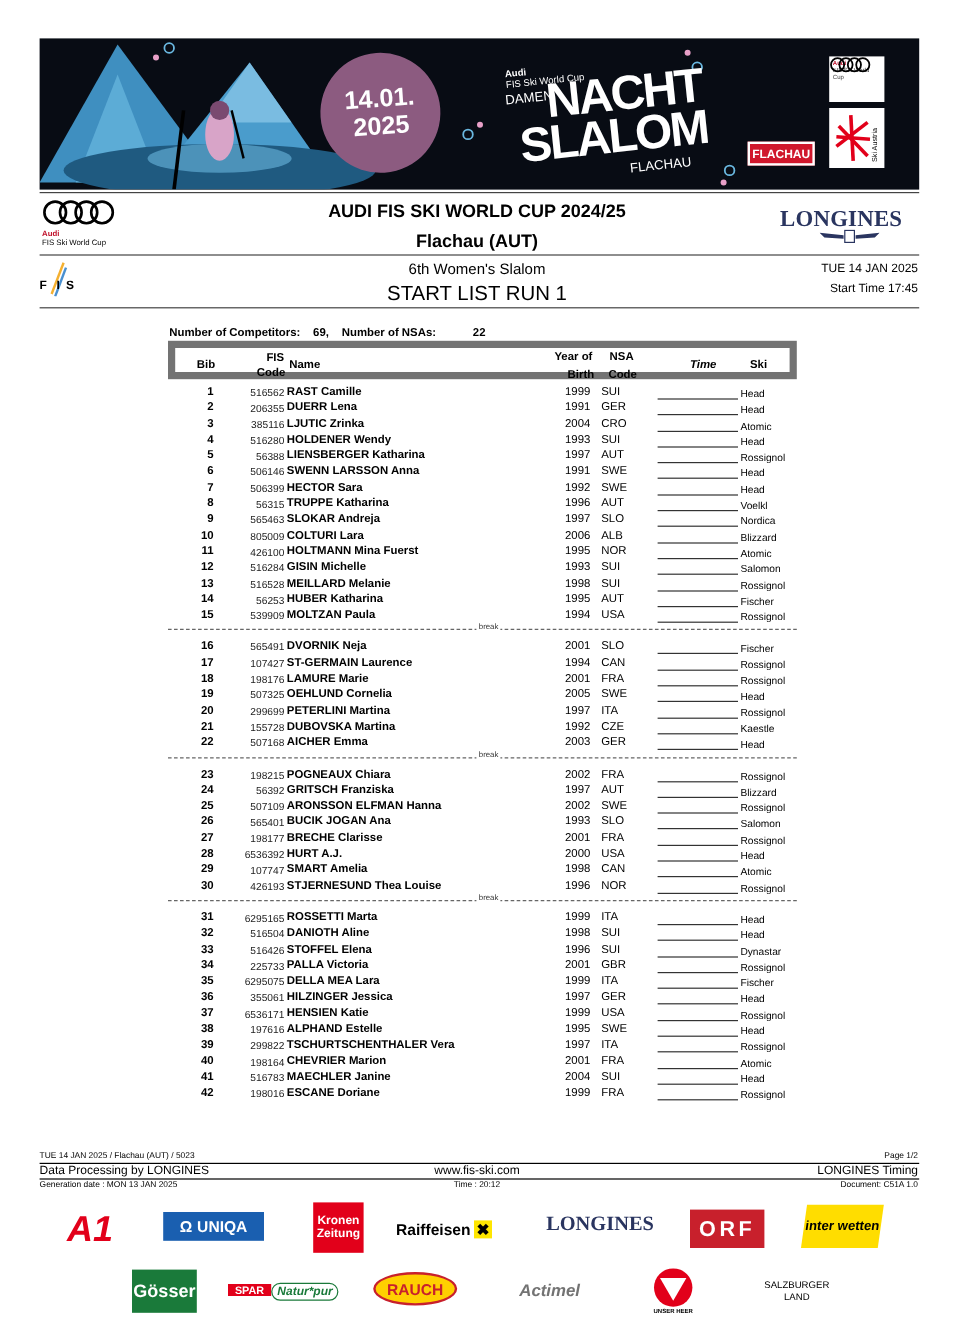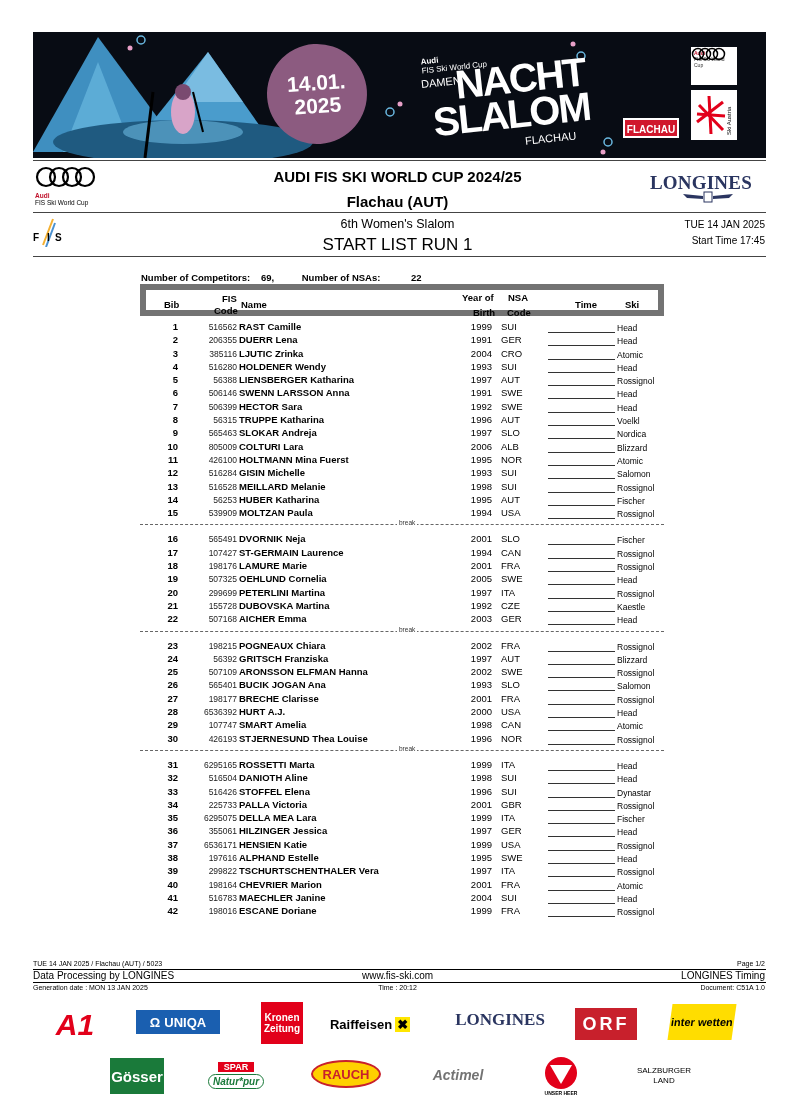--- a/index.html
+++ b/index.html
@@ -159,34 +159,34 @@
 <div class="race-name">6th Women's Slalom</div>
 <div class="list-title">START LIST RUN 1</div>
 <div class="race-date">TUE 14 JAN 2025</div>
 <div class="start-time">Start Time 17:45</div>
 
 <div class="hr" style="top:256px;"></div>
 
 <div class="count-line">
   <span>Number of Competitors:</span>
   <span style="margin-left:8px;">69,</span>
-  <span style="margin-left:25px;">Number of NSAs:</span>
+  <span style="margin-left:8px;">Number of NSAs:</span>
   <span style="margin-left:28px;">22</span>
 </div>
 
 <div class="thead">
   <div style="left:18px;top:9px;">Bib</div>
   <div style="left:76px;top:3px;">FIS</div>
   <div style="left:68px;top:15px;">Code</div>
   <div style="left:95px;top:9px;">Name</div>
   <div style="left:316px;top:2px;">Year of</div>
   <div style="left:327px;top:17px;">Birth</div>
   <div style="left:362px;top:2px;">NSA</div>
   <div style="left:361px;top:17px;">Code</div>
-  <div style="left:429px;top:9px;">Time</div>
+  <div style="left:429px;top:9px;font-style:italic;">Time</div>
   <div style="left:479px;top:9px;">Ski</div>
 </div>
 
 <div class="rows" id="rows">
     <div class="row">
       <span class="c-bib">1</span>
       <span class="c-fis">516562</span>
       <span class="c-name">RAST Camille</span>
       <span class="c-year">1999</span>
       <span class="c-nsa">SUI</span>
@@ -596,21 +596,21 @@
   <div class="sp" style="left:231px;top:4px;width:42px;height:42px;background:#e2001a;color:#fff;font-size:10px;text-align:center;line-height:11px;">Kronen Zeitung</div>
   <div class="sp" style="left:300px;top:16px;width:80px;height:20px;font-size:13px;">
     <span>Raiffeisen</span>
     <span style="background:#ffe600;padding:0 2px;margin-left:3px;">✖</span>
   </div>
   <div class="sp" style="left:420px;top:10px;width:100px;height:24px;font-family:'Liberation Serif',serif;color:#2a3560;font-size:17px;">LONGINES</div>
   <div class="sp" style="left:545px;top:10px;width:62px;height:32px;background:#c8202c;color:#fff;font-size:18px;letter-spacing:3px;">ORF</div>
   <div class="sp" style="left:640px;top:6px;width:64px;height:36px;background:#ffdd00;color:#000;font-size:11px;text-align:center;line-height:11px;transform:skewX(-8deg);">inter wetten</div>
 
   <div class="sp" style="left:80px;top:60px;width:54px;height:36px;background:#1a7a3a;color:#fff;font-size:15px;">Gösser</div>
-  <div class="sp" style="left:175px;top:58px;width:62px;height:38px;flex-direction:column;">
+  <div class="sp" style="left:175px;top:58px;width:62px;height:38px;flex-direction:row;">
     <div style="background:#e2001a;color:#fff;font-size:9px;padding:0 6px;">SPAR</div>
     <div style="color:#1a7a3a;font-size:10px;font-style:italic;border:1px solid #1a7a3a;border-radius:10px;padding:1px 4px;margin-top:2px;">Natur*pur</div>
   </div>
   <div class="sp" style="left:281px;top:62px;width:70px;height:28px;background:#ffd000;border:2px solid #c8202c;border-radius:50%;color:#c8202c;font-size:13px;box-sizing:border-box;">RAUCH</div>
   <div class="sp" style="left:388px;top:64px;width:80px;height:26px;color:#737373;font-size:14px;font-style:italic;">Actimel</div>
   <div class="sp" style="left:508px;top:56px;width:46px;height:44px;flex-direction:column;">
     <svg width="34" height="34">
       <circle cx="17" cy="17" r="16" fill="#e2001a"></circle>
       <polygon points="6,9 28,9 17,28" fill="#fff"></polygon>
     </svg>

